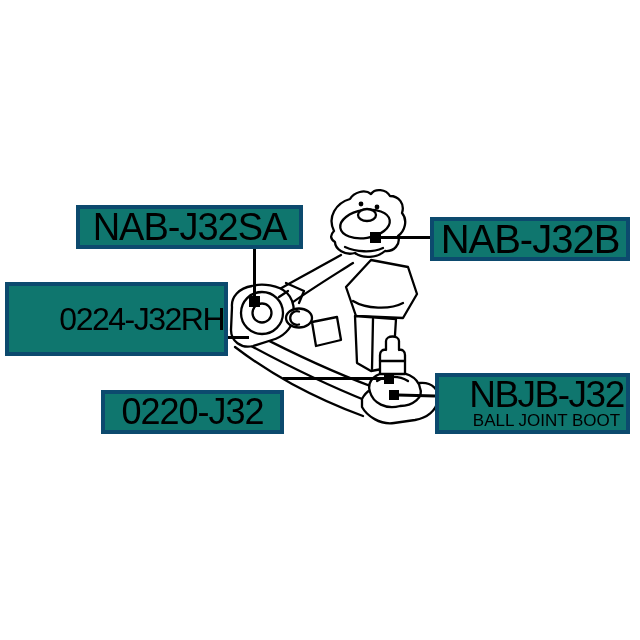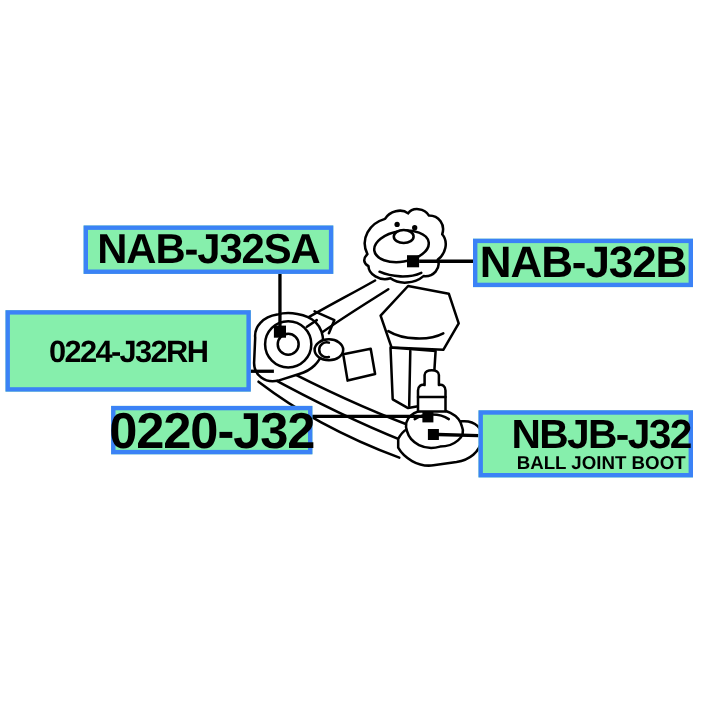--- a/index.html
+++ b/index.html
@@ -18,37 +18,37 @@
     background: #ffffff;
   }
   .art {
     position: absolute;
     left: 0;
     top: 0;
   }
   .callout {
     position: absolute;
     box-sizing: border-box;
-    border: 4px solid #3b82f6;
-    background: #86efac;
+    border: 4px solid #0c4a6e;
+    background: #0f766e;
     display: flex;
     flex-direction: column;
     align-items: center;
     justify-content: center;
     color: #000000;
-    font-weight: bold;
+    font-weight: normal;
     text-align: center;
     line-height: 1;
     white-space: nowrap;
   }
   .callout .big { letter-spacing: -1px; }
   #box-sa    { left: 76px;  top: 205px; width: 227px; height: 44px; font-size: 38px; }
-  #box-0224  { left: 5px;   top: 282px; width: 223px; height: 74px; font-size: 28px; letter-spacing: -1.5px; }
+  #box-0224  { left: 5px;   top: 282px; width: 223px; height: 74px; font-size: 32px; letter-spacing: -1.5px; align-items: flex-end; }
   #box-0224 .line { line-height: 33px; }
-  #box-0220  { left: 101px; top: 369px; width: 183px; height: 44px; font-size: 46px; }
+  #box-0220  { left: 101px; top: 390px; width: 183px; height: 44px; font-size: 36px; }
   #box-b     { left: 430px; top: 217px; width: 200px; height: 44px; font-size: 40px; letter-spacing: -1px; }
   #box-nbjb  { left: 435px; top: 373px; width: 195px; height: 61px; padding-left: 28px; }
   #box-nbjb .big { font-size: 37px; letter-spacing: -1.5px; line-height: 34px; }
   #box-nbjb .sub { font-size: 17px; letter-spacing: 0; line-height: 18px; }
 </style>
 </head>
 <body>
 
 <div class="stage">
 

